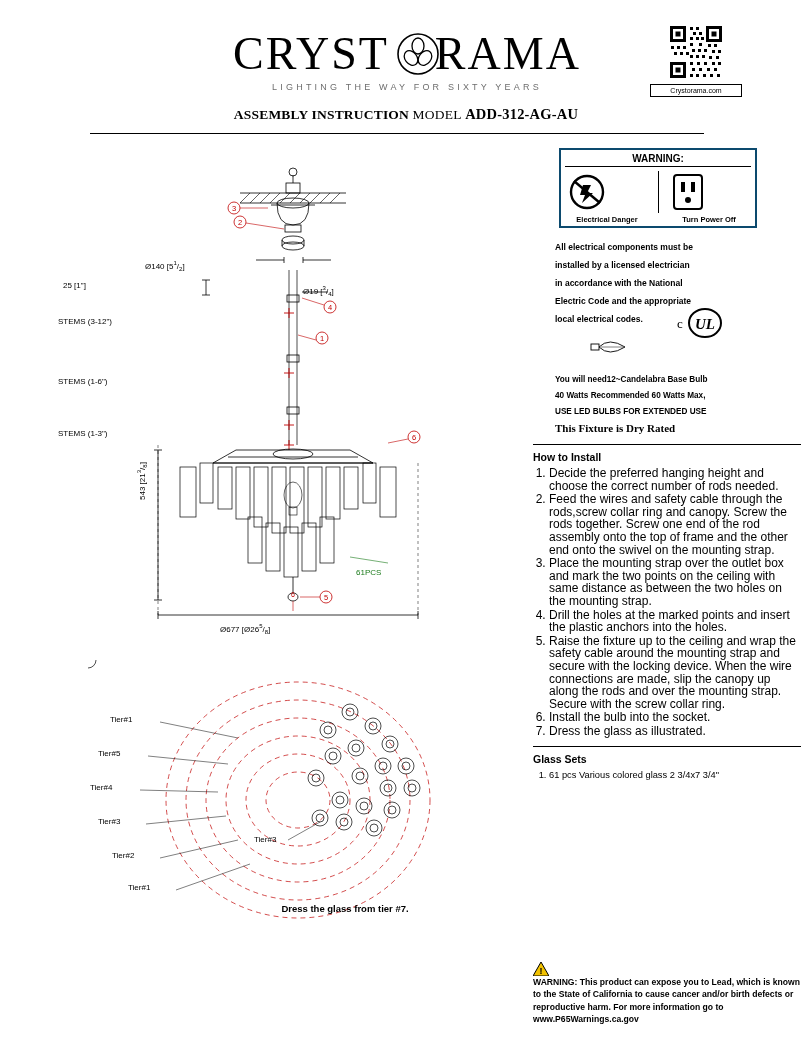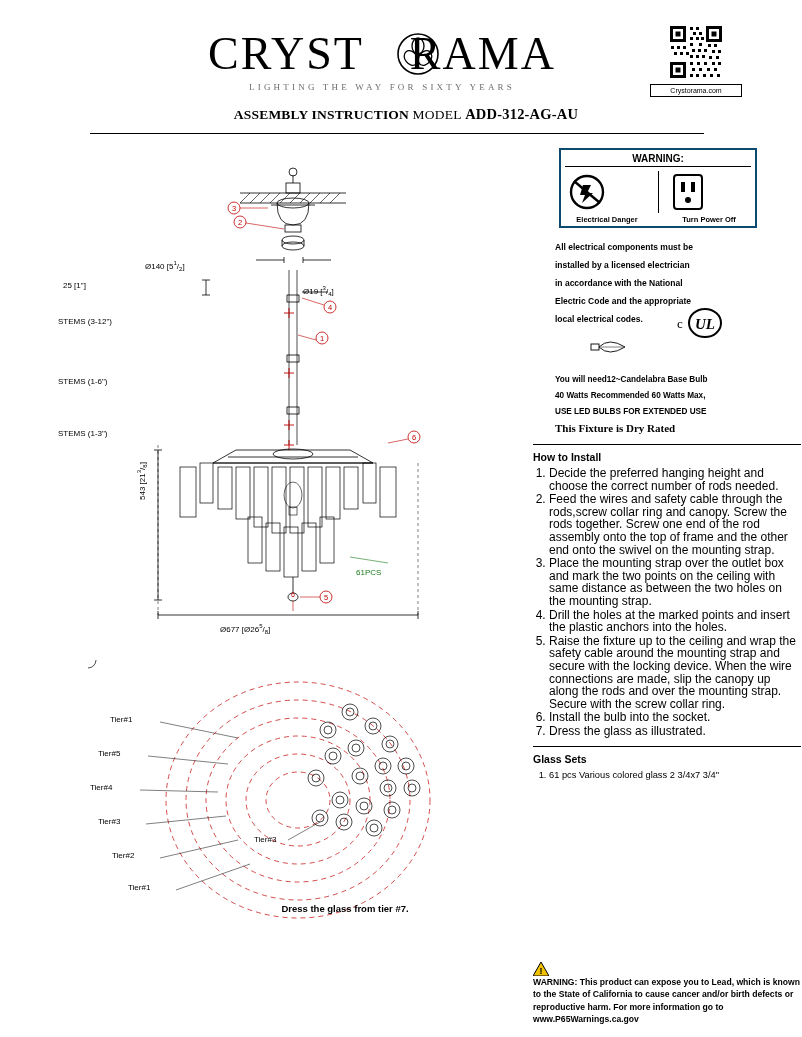--- a/index.html
+++ b/index.html
@@ -14,33 +14,33 @@
     overflow: hidden;
   }
 
   
   .header {
     position: absolute;
     top: 14px; left: 0; width: 802px; height: 86px;
   }
   .brand {
     position: absolute;
-    left: 157px; top: 16px;
+    left: 182px; top: 16px;
     width: 450px;
     text-align: center;
   }
   .brand-word {
     font-family: "Liberation Serif", serif;
     font-size: 46px;
     letter-spacing: 2px;
     line-height: 48px;
     white-space: nowrap;
   }
   .brand-sub {
-    font-family: Liberation Serif, serif;
+    font-family: Liberation Sans, sans-serif;
     font-size: 9px;
     letter-spacing: 3.2px;
     color: #6e6e6e;
     margin-top: 4px;
   }
   .logo-mark {
     position: absolute;
     left: 396px; top: 18px;
     width: 44px; height: 44px;
   }

